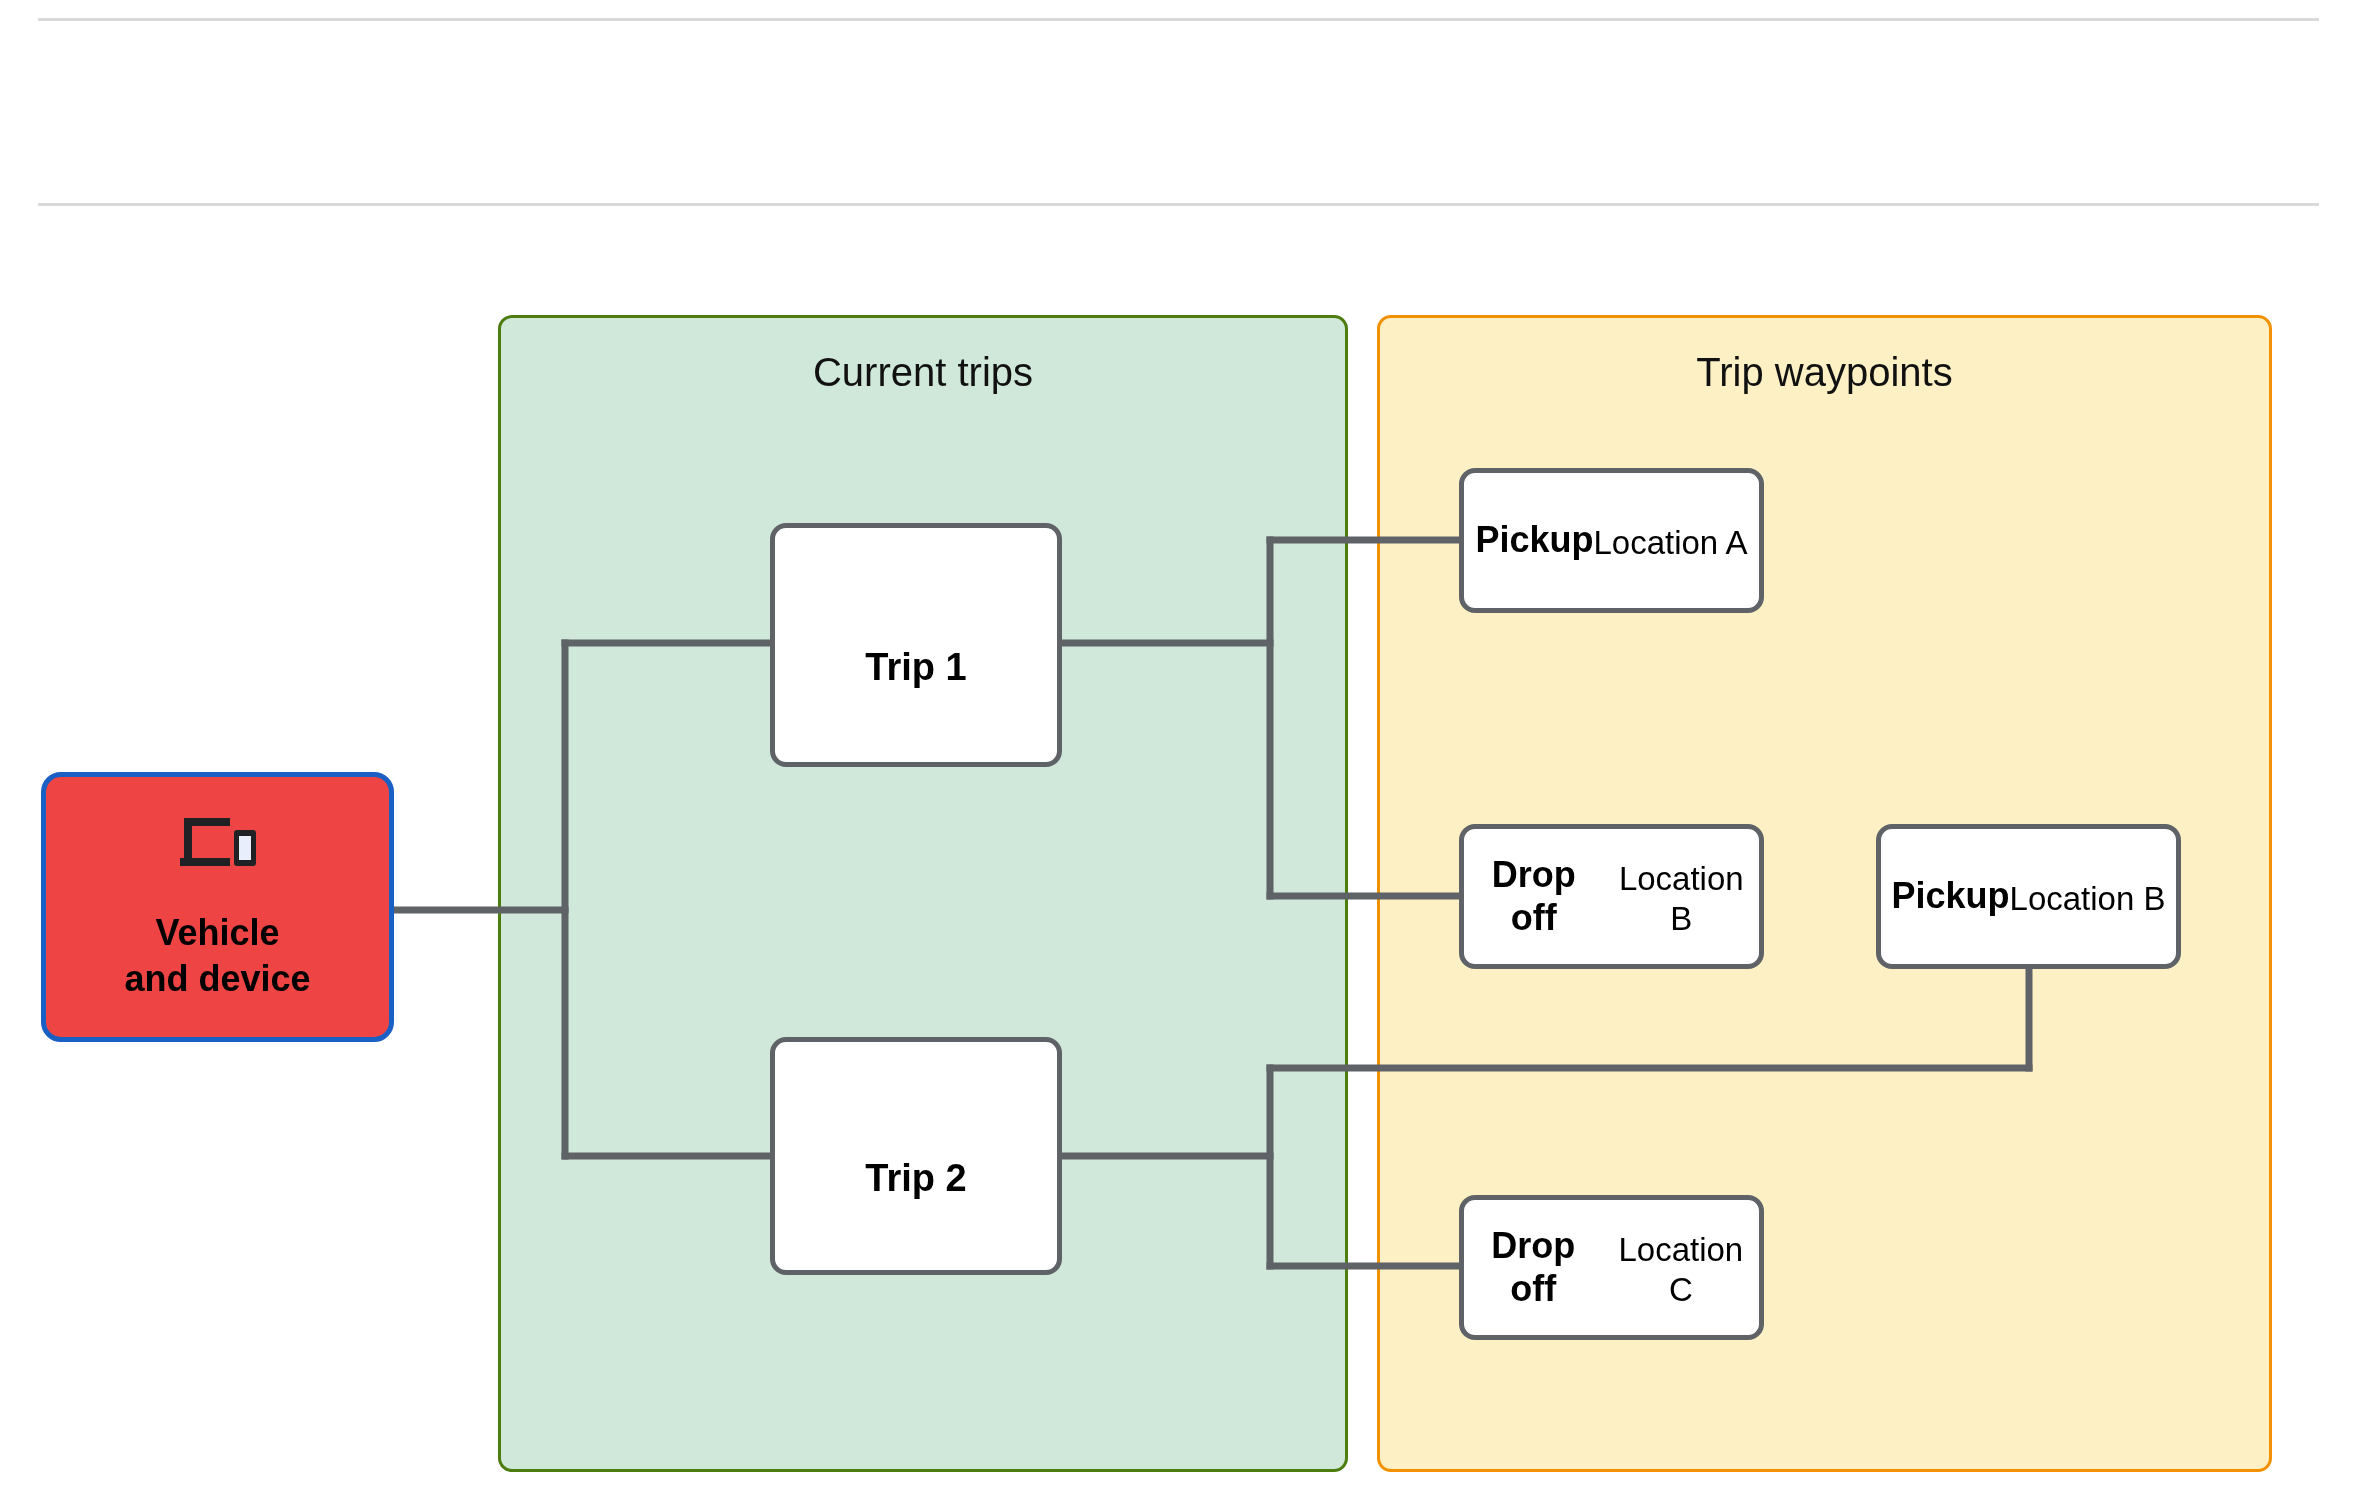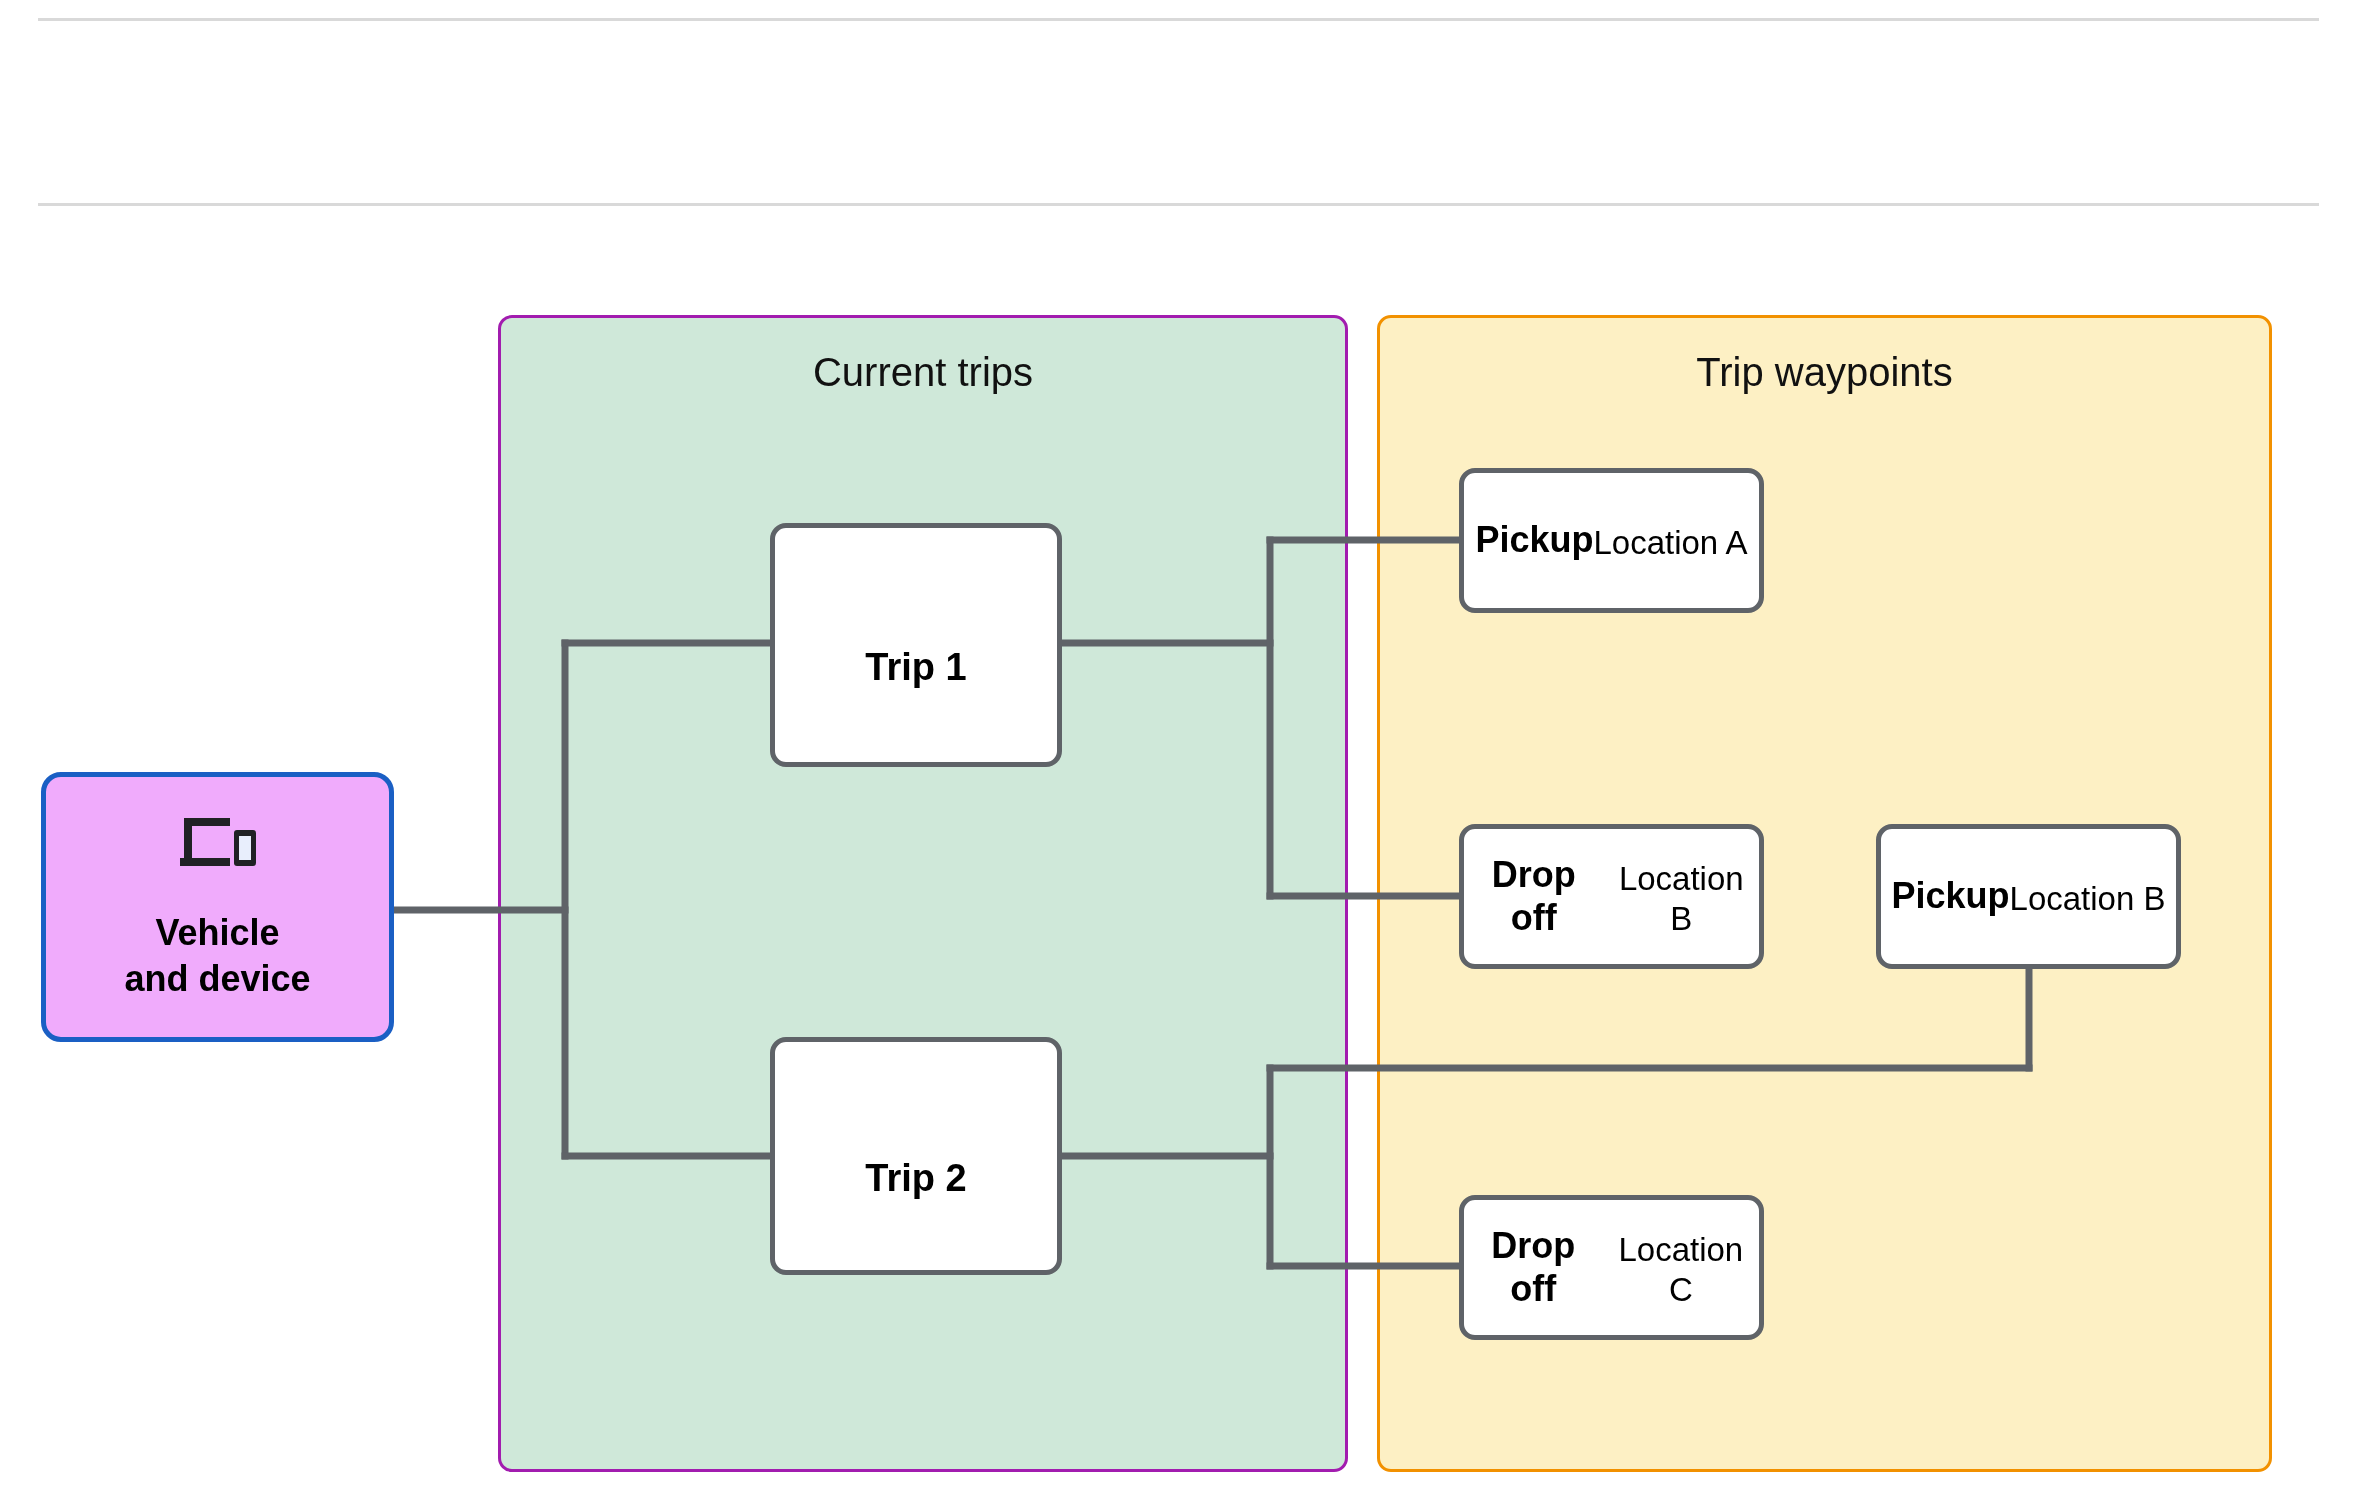--- a/index.html
+++ b/index.html
@@ -52,21 +52,21 @@
     position: absolute;
     border-radius: 14px;
     box-sizing: border-box;
   }
   #group-current-trips {
     left: 498px;
     top: 315px;
     width: 850px;
     height: 1157px;
     background: #cfe8d9;
-    border: 3px solid #a21caf;
+    border: 3px solid #4d7c0f;
     padding-left: 42px;
   }
   #group-trip-waypoints {
     left: 1377px;
     top: 315px;
     width: 895px;
     height: 1157px;
     background: #fdf0c4;
     border: 3px solid #f29100;
   }
@@ -130,21 +130,21 @@
   #node-dropoff-c  { left: 1459px; top: 1195px; width: 305px; height: 145px; }
 
   
   #node-vehicle-device {
     position: absolute;
     left: 41px;
     top: 772px;
     width: 353px;
     height: 270px;
     box-sizing: border-box;
-    background: #f0abfc;
+    background: #ef4444;
     border: 5px solid #1a5fc4;
     border-radius: 20px;
     display: flex;
     flex-direction: column;
     align-items: center;
     justify-content: center;
   }
   #devices-icon {
     width: 80px;
     height: 62px;

